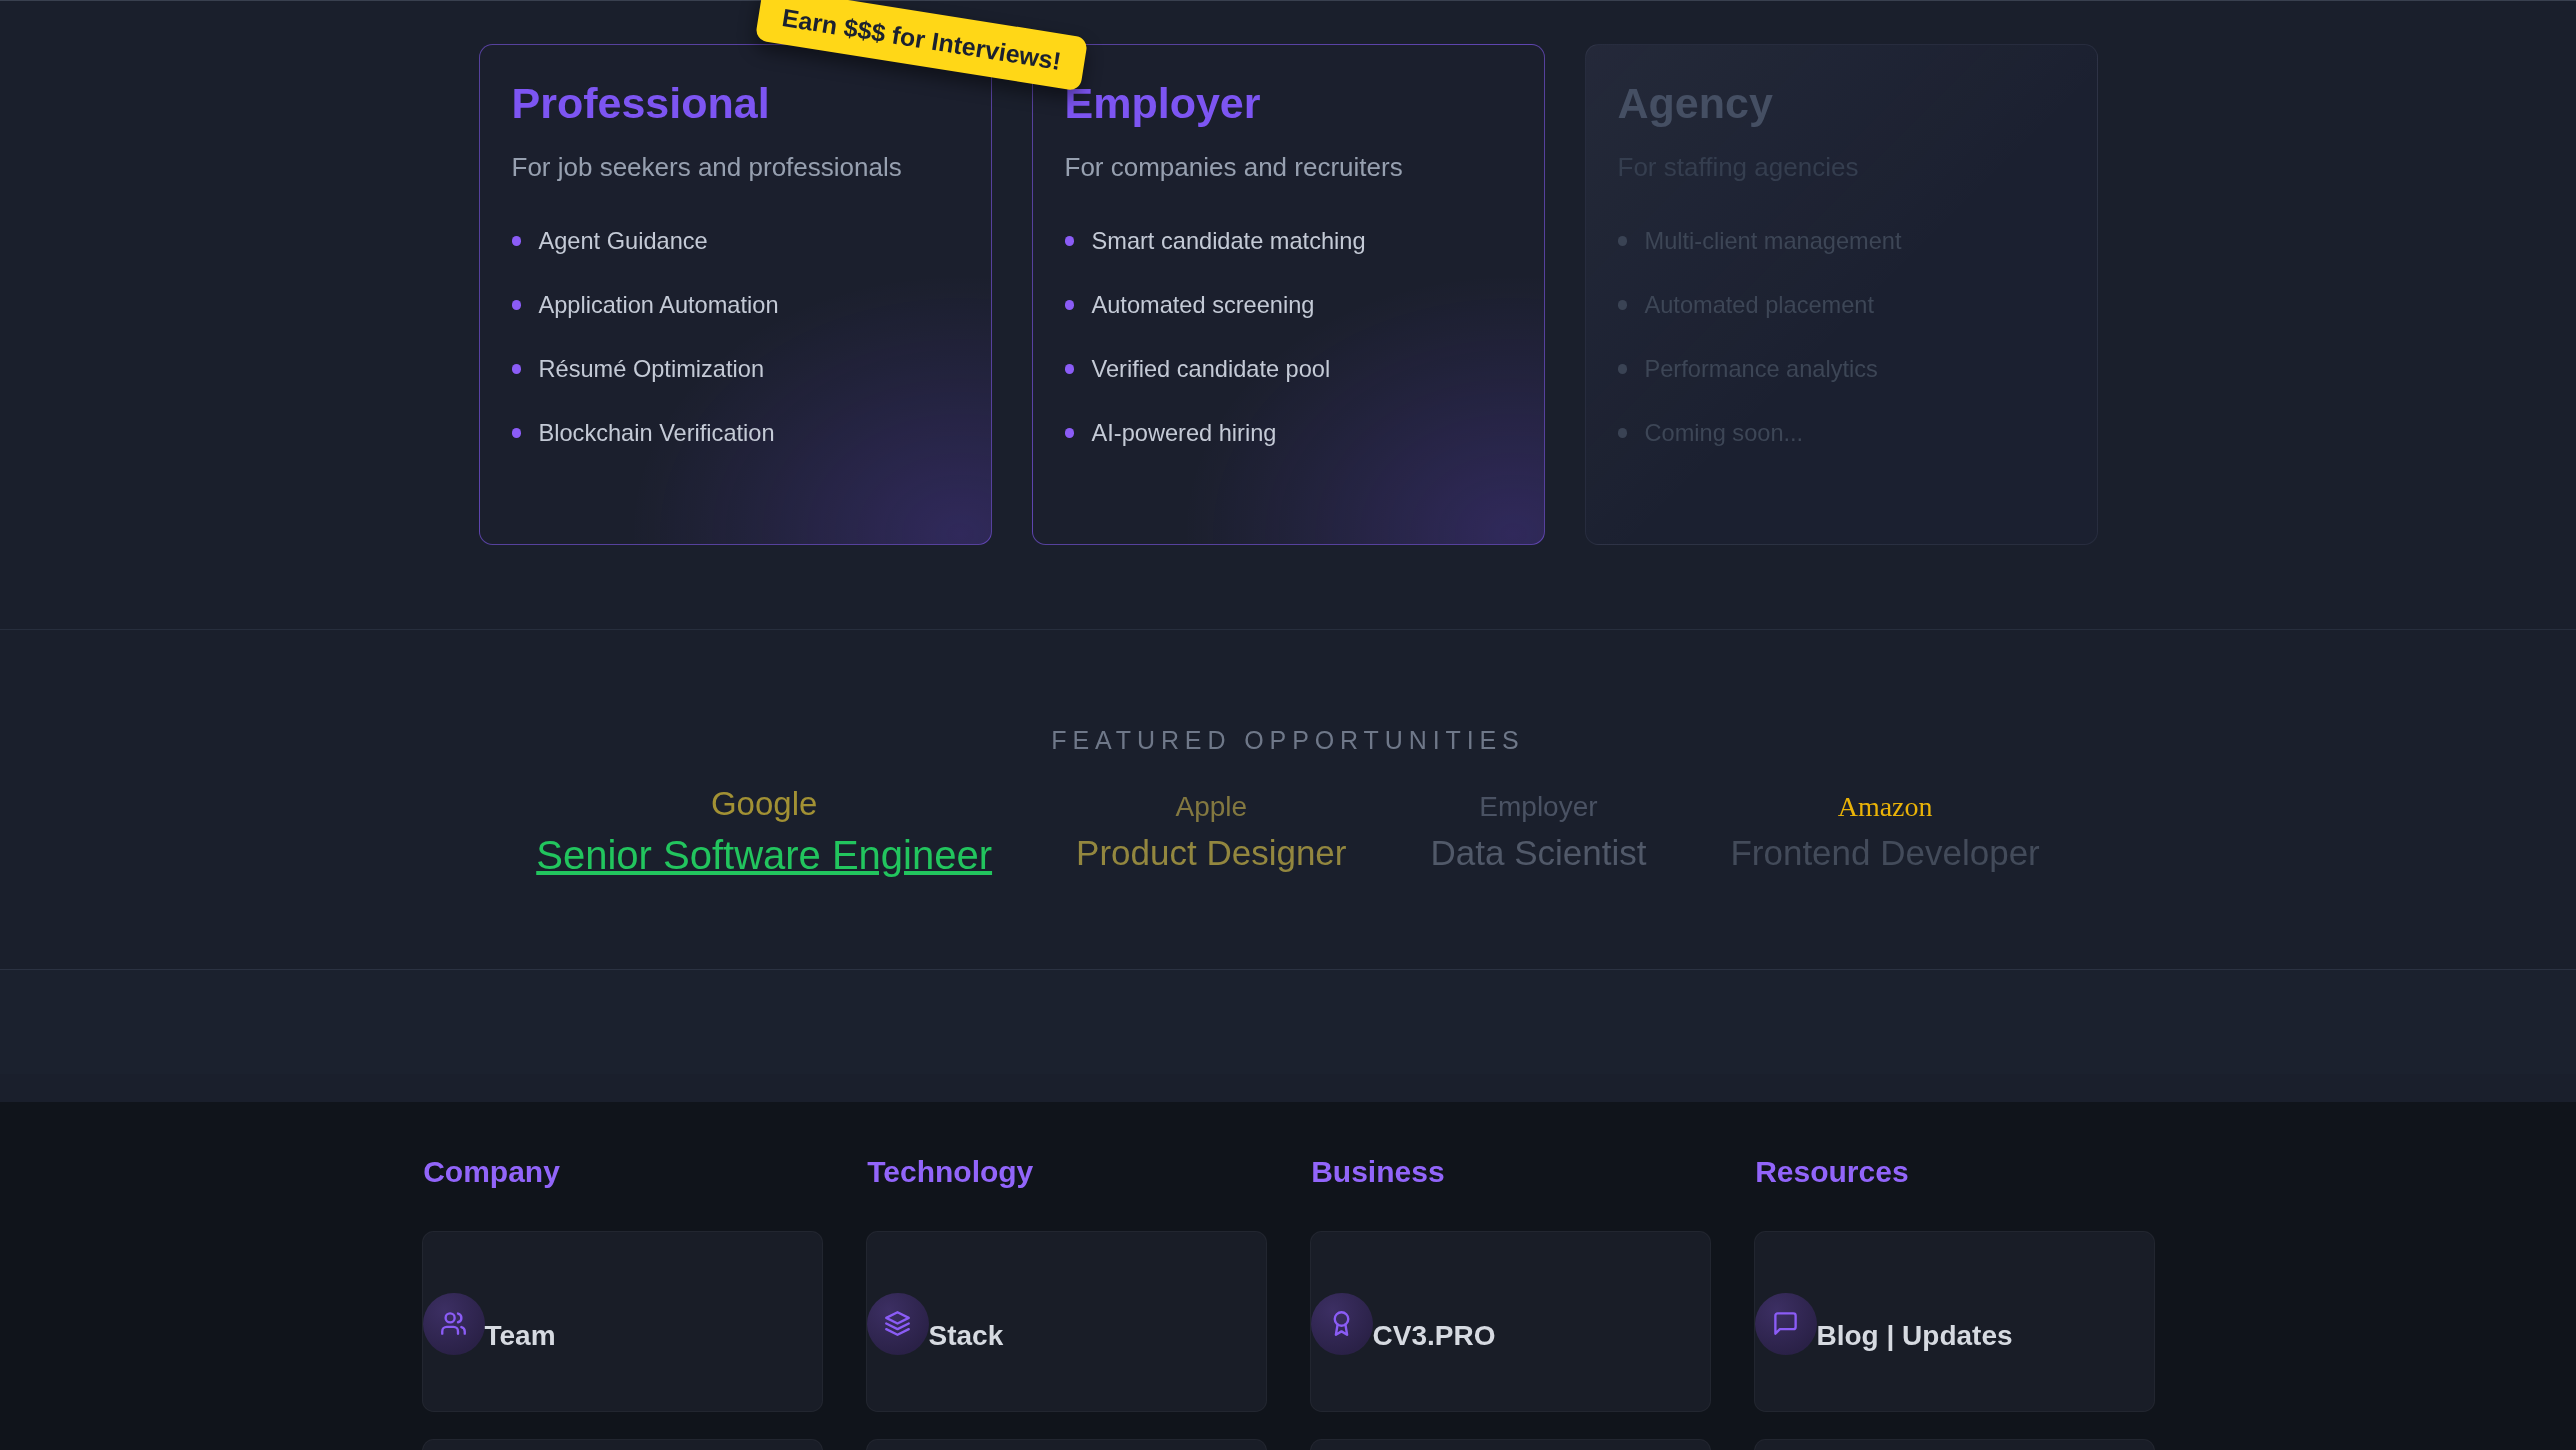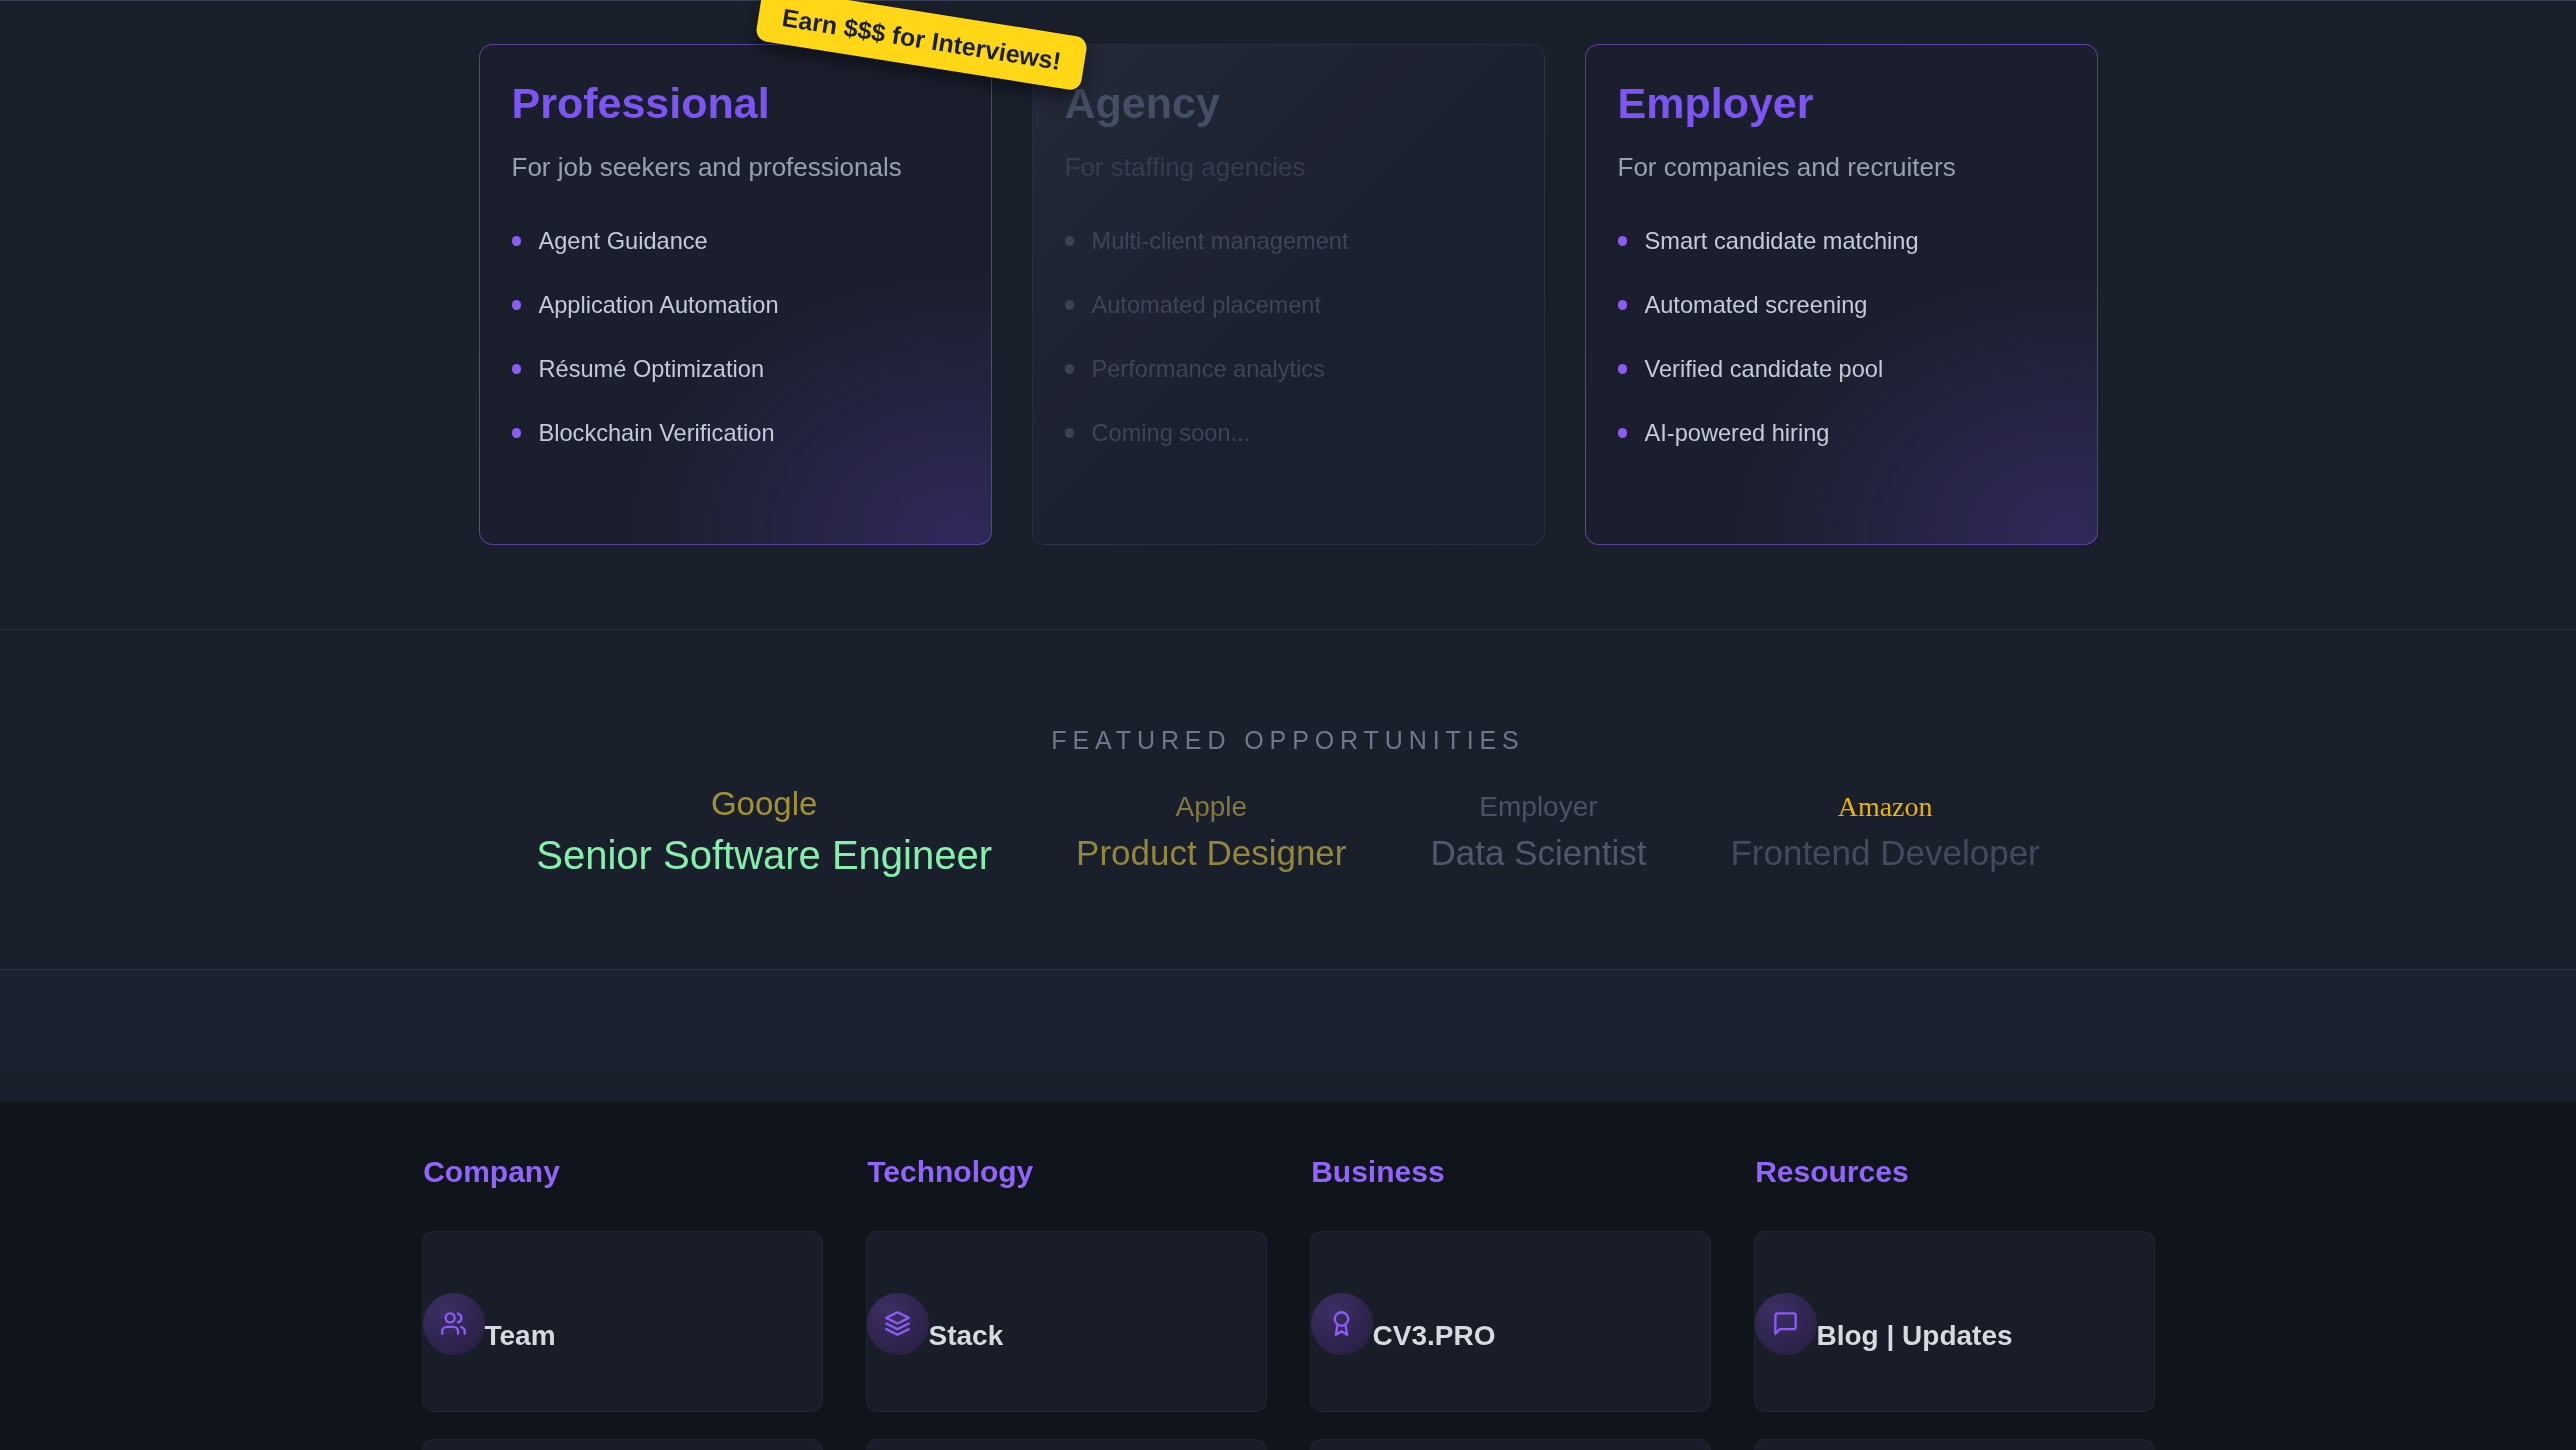--- a/index.html
+++ b/index.html
@@ -30,21 +30,21 @@
 
   
   .featured{height:340px;box-sizing:border-box;padding-top:96px;border-bottom:0.8px solid #2b3242;
     display:flex;flex-direction:column;align-items:center;}
   .featured-title{font-size:25px;letter-spacing:5.9px;color:#6f7889;}
   .featured-row{margin-top:30px;display:flex;align-items:center;gap:84px;}
   .f-item{text-align:center;}
   .f-company{font-size:28px;}
   .f-role{font-size:35px;margin-top:10px;}
   .f-item--0 .f-company{font-size:33px;color:#a29134;}
-  .f-item--0 .f-role{font-size:40px;color:#86efac;}
+  .f-item--0 .f-role{font-size:40px;color:#22c55e;text-decoration:underline;}
   .f-item--1 .f-company{color:#837840;}
   .f-item--1 .f-role{color:#93873f;}
   .f-item--2 .f-company{color:#4a5263;}
   .f-item--2 .f-role{color:#515969;}
   .f-item--3 .f-company{color:#eab308;font-family:Liberation Serif, serif;}
   .f-item--3 .f-role{color:#434b5a;}
 
   
   .band{height:104px;background:#1b212e;}
 
@@ -88,62 +88,62 @@
               <span class="dot"></span>
               <span>Résumé Optimization</span>
             </li>
           <li>
               <span class="dot"></span>
               <span>Blockchain Verification</span>
             </li>
         </ul>
       </div>
 
+      <div class="plan-card">
+        <h2 class="plan-title">Employer</h2>
+        <div class="plan-sub">For companies and recruiters</div>
+        <ul class="plan-list">
+          <li>
+              <span class="dot"></span>
+              <span>Smart candidate matching</span>
+            </li>
+          <li>
+              <span class="dot"></span>
+              <span>Automated screening</span>
+            </li>
+          <li>
+              <span class="dot"></span>
+              <span>Verified candidate pool</span>
+            </li>
+          <li>
+              <span class="dot"></span>
+              <span>AI-powered hiring</span>
+            </li>
+        </ul>
+      </div>
+
       <div class="plan-card plan-card--disabled">
         <h2 class="plan-title">Agency</h2>
         <div class="plan-sub">For staffing agencies</div>
         <ul class="plan-list">
           <li>
               <span class="dot"></span>
               <span>Multi-client management</span>
             </li>
           <li>
               <span class="dot"></span>
               <span>Automated placement</span>
             </li>
           <li>
               <span class="dot"></span>
               <span>Performance analytics</span>
             </li>
           <li>
               <span class="dot"></span>
               <span>Coming soon...</span>
-            </li>
-        </ul>
-      </div>
-
-      <div class="plan-card">
-        <h2 class="plan-title">Employer</h2>
-        <div class="plan-sub">For companies and recruiters</div>
-        <ul class="plan-list">
-          <li>
-              <span class="dot"></span>
-              <span>Smart candidate matching</span>
-            </li>
-          <li>
-              <span class="dot"></span>
-              <span>Automated screening</span>
-            </li>
-          <li>
-              <span class="dot"></span>
-              <span>Verified candidate pool</span>
-            </li>
-          <li>
-              <span class="dot"></span>
-              <span>AI-powered hiring</span>
             </li>
         </ul>
       </div>
 
       <div class="badge">Earn $$$ for Interviews!</div>
     </div>
   </section>
 
   <section class="featured">
     <div class="featured-title">FEATURED OPPORTUNITIES</div>

